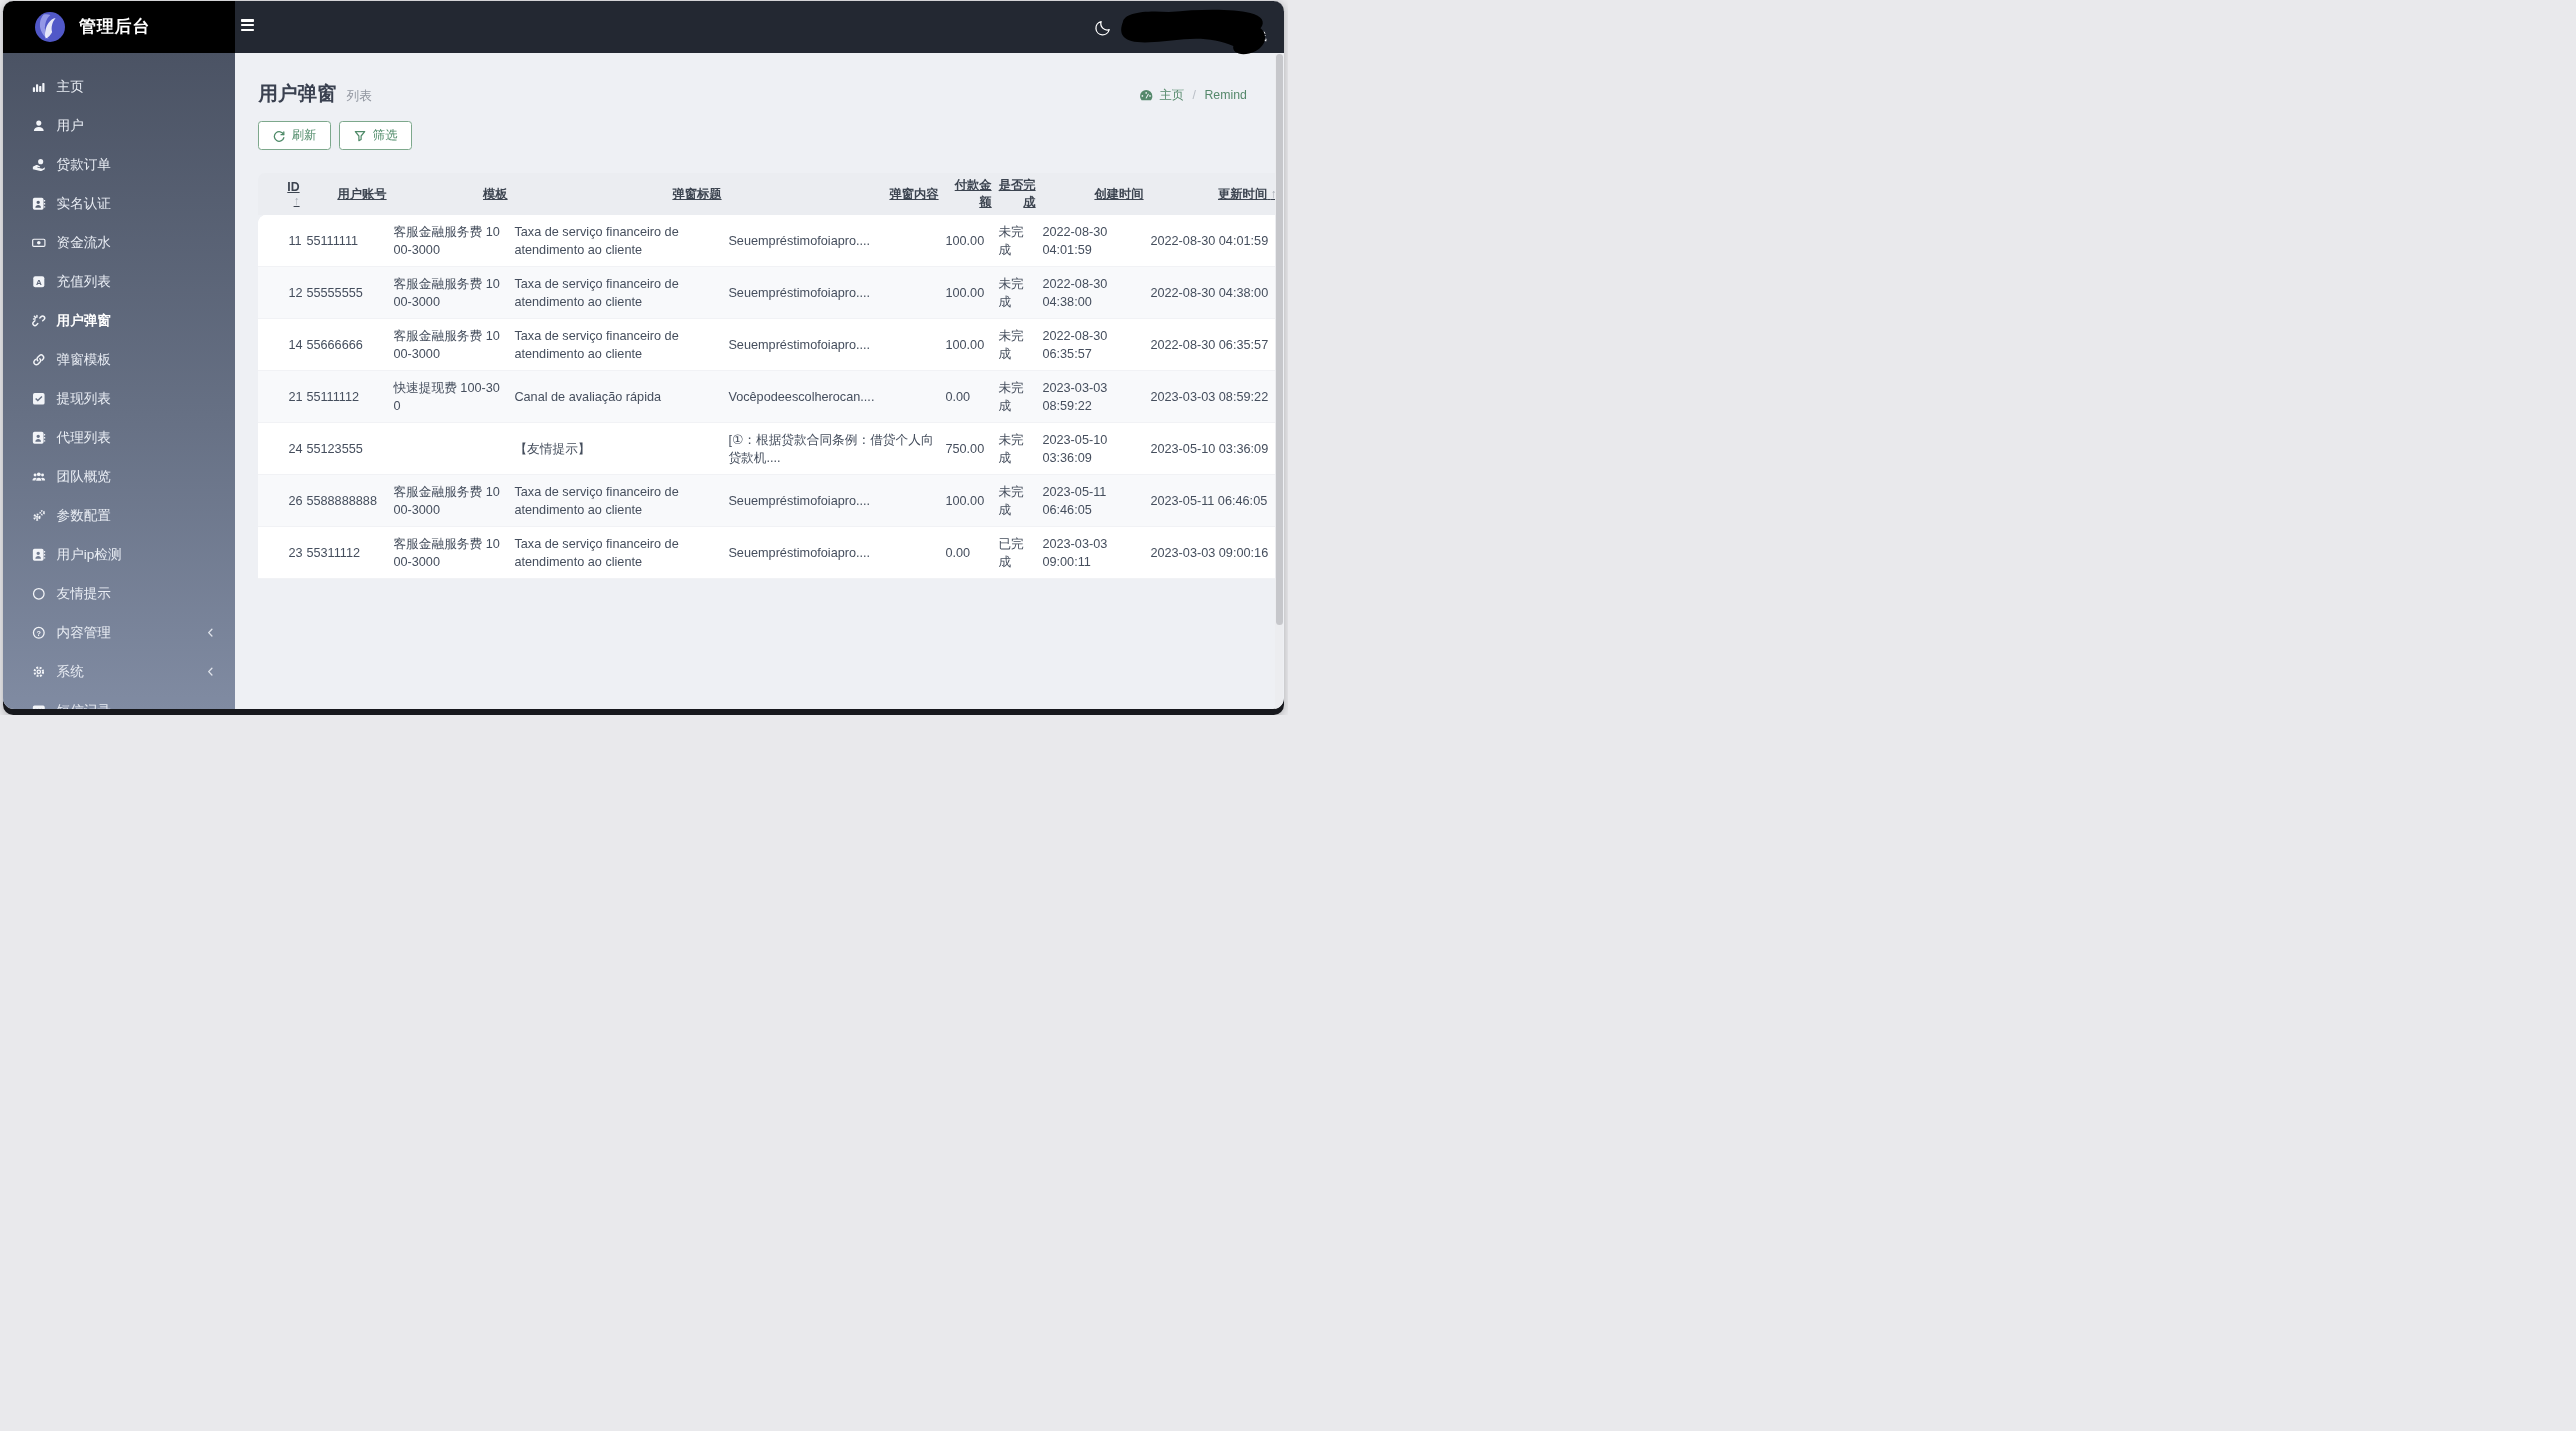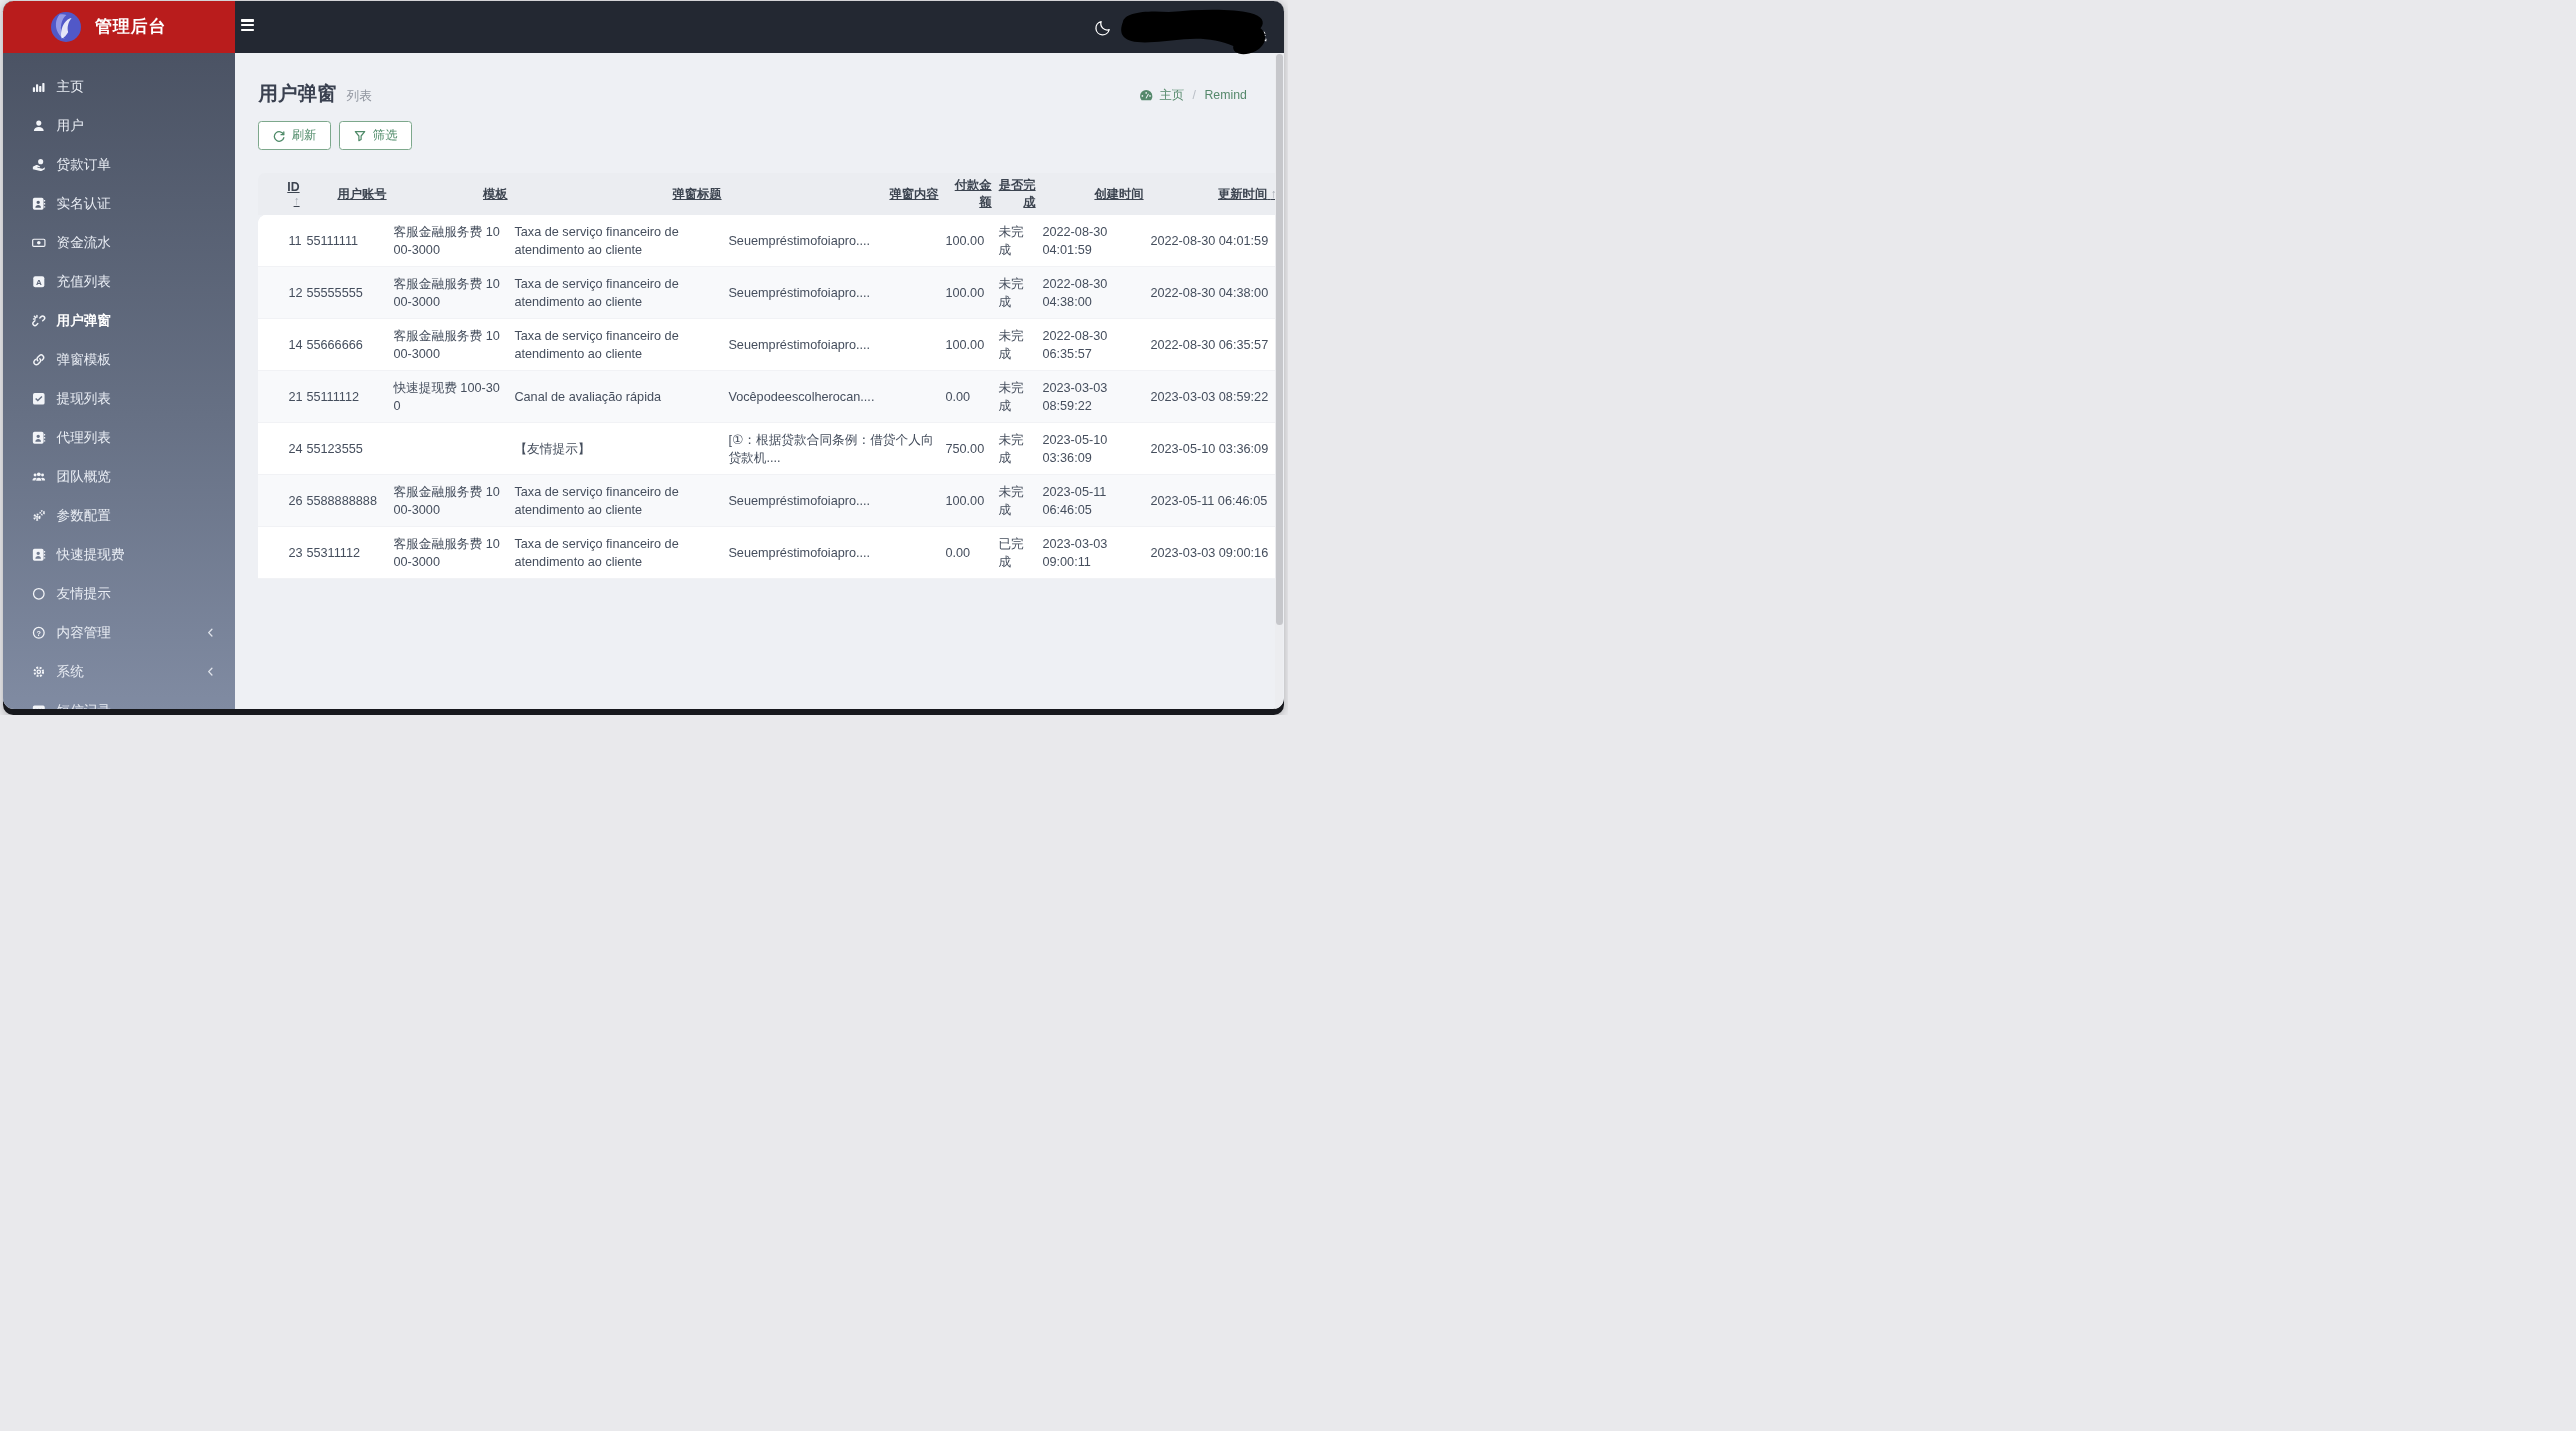--- a/index.html
+++ b/index.html
@@ -5,21 +5,21 @@
   * { margin:0; padding:0; box-sizing:border-box; }
   html,body { background:#e9e9ec; font-family:"Liberation Sans","DejaVu Sans",sans-serif; }
   .stage { position:relative; width:1288px; height:715px; overflow:hidden; }
   .window { position:absolute; left:3.4px; top:0.8px; right:4.2px; bottom:0;
             background:#17181d; border-radius:10.2px; box-shadow:0 1.7px 8.5px rgba(0,0,0,.25); overflow:hidden; }
   .app { position:absolute; left:0; right:0; top:0; bottom:6px; background:#eef0f4;
          border-radius:10.2px 10.2px 11px 11px; overflow:hidden; display:flex; }
 
   
   .sidebar { width:232px; flex:0 0 232px; display:flex; flex-direction:column; }
-  .side-top { height:52px; background:#b91c1c; display:flex; align-items:center; padding-left:48px; }
+  .side-top { height:52px; background:#000000; display:flex; align-items:center; padding-left:32px; }
   .logo { width:30px; height:30px; margin-right:13.6px; flex:0 0 30px; }
   .brand-title { color:#fff; font-size:17px; font-weight:700; letter-spacing:0.8px; white-space:nowrap; }
   .side-menu { flex:1; background:linear-gradient(180deg,#4b5364 0%,#667084 55%,#808ba2 100%);
                padding-top:14.4px; overflow:hidden; }
   .side-item { height:39px; display:flex; align-items:center; padding:0 20.4px 0 26px;
                color:#e9edf4; font-size:13.6px; cursor:pointer; }
   .side-item .ico { width:18.7px; margin-right:8.5px; display:flex; justify-content:center; color:#f2f4f8; }
   .side-item .ico svg { display:block; }
   .side-item.active { font-weight:700; color:#ffffff; }
   .side-item .lbl { flex:1; white-space:nowrap; }
@@ -219,21 +219,21 @@
             </div>
             <div class="side-item">
               <span class="ico">
                 <svg width="13.6" height="13.6" viewBox="0 0 16 16" fill="currentColor">
                   <path fill-rule="evenodd" d="M3 1h8.6a2 2 0 0 1 2 2v10a2 2 0 0 1-2 2H3a2 2 0 0 1-2-2V3a2 2 0 0 1 2-2Zm4.3 3.3a2 2 0 1 0 0 4 2 2 0 0 0 0-4ZM4 12.7c0-2.2 1.5-3.3 3.3-3.3s3.3 1.1 3.3 3.3Z"></path>
                   <rect x="13.9" y="3.6" width="1.7" height="1.7" rx="0.5"></rect>
                   <rect x="13.9" y="7.2" width="1.7" height="1.7" rx="0.5"></rect>
                   <rect x="13.9" y="10.8" width="1.7" height="1.7" rx="0.5"></rect>
                 </svg>
               </span>
-              <span class="lbl">快速提现费</span>
+              <span class="lbl">用户ip检测</span>
             </div>
             <div class="side-item">
               <span class="ico">
                 <svg width="13.6" height="13.6" viewBox="0 0 16 16" fill="currentColor">
                   <circle cx="8" cy="8" r="6.2" fill="none" stroke="currentColor" stroke-width="1.5"></circle>
                 </svg>
               </span>
               <span class="lbl">友情提示</span>
             </div>
             <div class="side-item">

